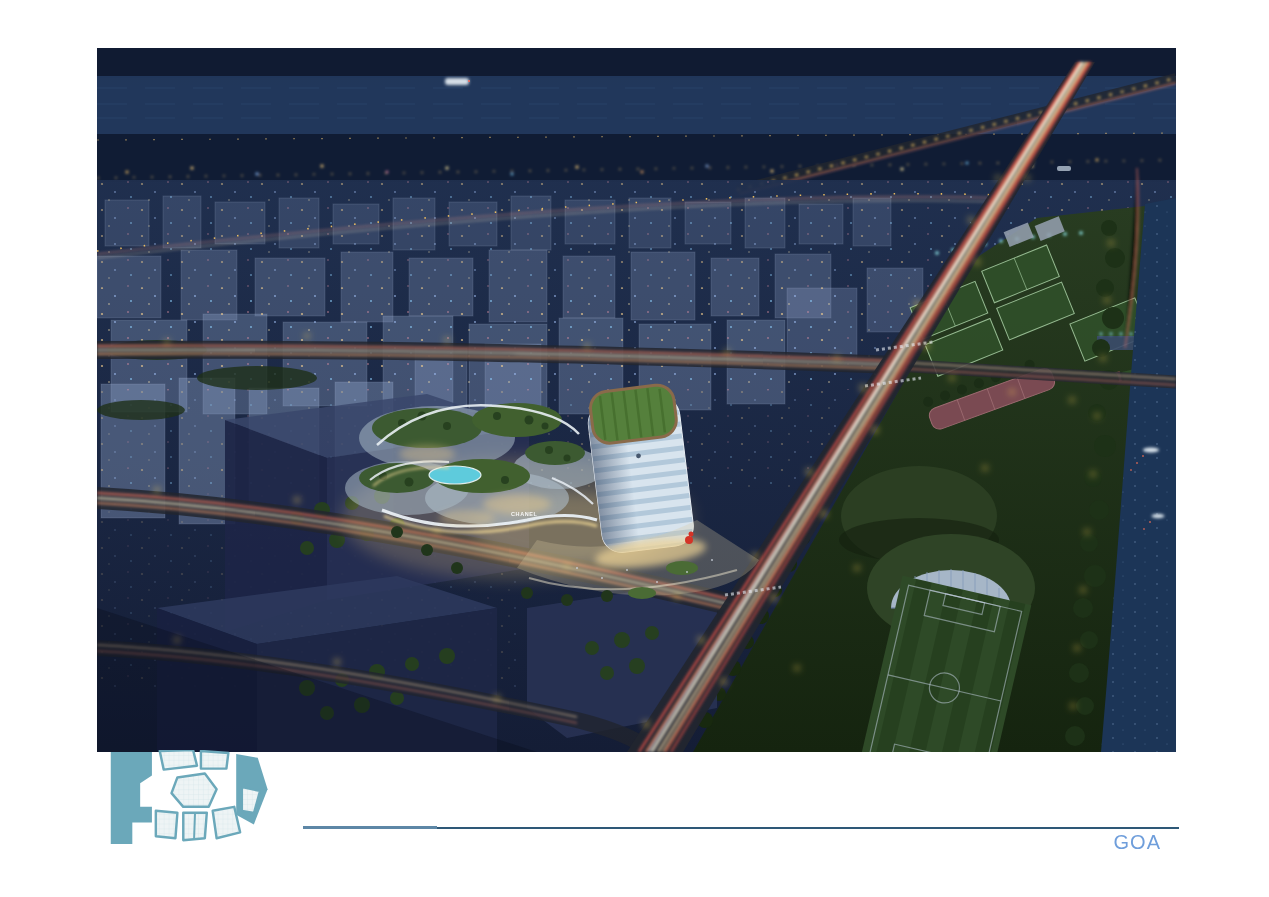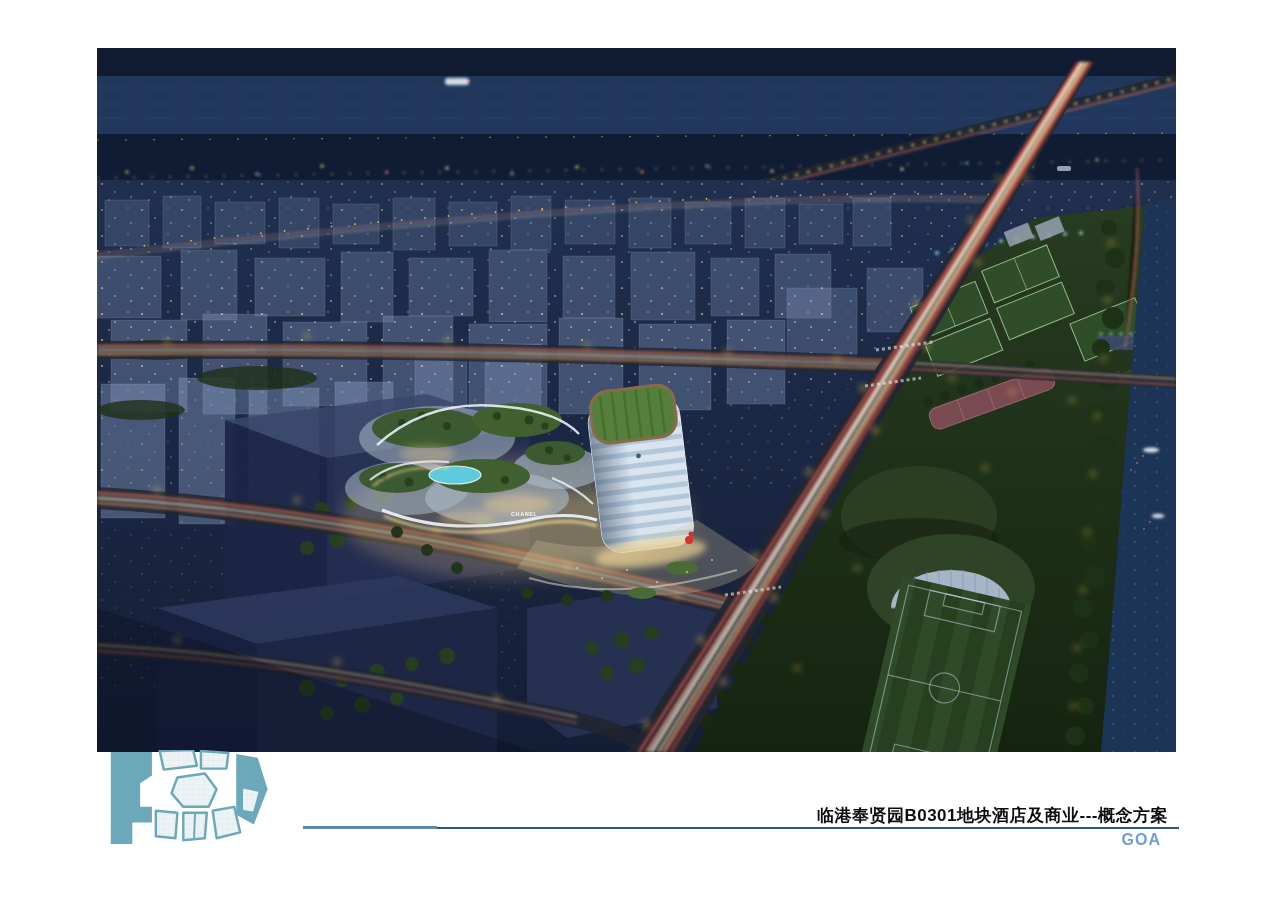--- a/index.html
+++ b/index.html
@@ -5,21 +5,21 @@
   html,body{margin:0;padding:0;background:#ffffff;}
   .slide{position:relative;width:1269px;height:897px;background:#ffffff;overflow:hidden;
          font-family:"Liberation Sans","DejaVu Sans",sans-serif;}
   .render-wrap{position:absolute;left:97px;top:48px;width:1079px;height:704px;}
   .render-wrap svg{display:block;}
   .footer-logo{position:absolute;left:104px;top:750px;width:186px;height:98px;}
   .rule-thick{position:absolute;left:303px;top:826px;width:134px;height:3px;background:#5d87a6;}
   .rule-thin{position:absolute;left:437px;top:827px;width:742px;height:2px;background:#2e5877;}
   .slide-title{position:absolute;top:804px;right:101px;font-size:17px;font-weight:700;
                color:#0d0d0d;letter-spacing:0.5px;white-space:nowrap;}
-  .brand-goa{position:absolute;top:831px;right:108px;font-size:16px;font-weight:700;
+  .brand-goa{position:absolute;top:831px;right:108px;font-size:20px;font-weight:400;
              color:#6f9edb;letter-spacing:1px;}
 </style>
 </head>
 <body>
 
 <div class="slide">
 
   <div class="render-wrap">
   <svg width="1079" height="704" viewBox="0 0 1079 704">
     <defs>
@@ -562,16 +562,15 @@
         <path d="M92,64 L91,91" stroke="#6ba8ba" stroke-width="2"></path>
         <path d="M134,4 L156,8 L166,40 L152,76 L134,66 Z" fill="#6ba8ba"></path>
         <path d="M140,38 L158,42 L152,64 L140,62 Z" fill="url(#cellGrid)" stroke="#6ba8ba" stroke-width="2"></path>
       </g>
     </svg>
   </div>
 
   <div class="rule-thick"></div>
   <div class="rule-thin"></div>
 
-  <div class="slide-title">临港奉贤园B0301地块酒店及商业---概念方案</div>
   <div class="brand-goa">GOA</div>
 
 </div>
 
 </body></html>

